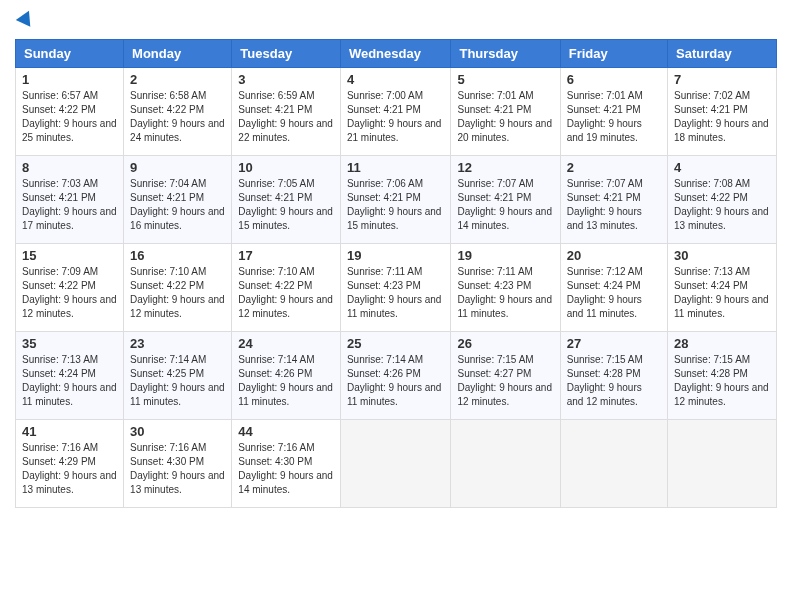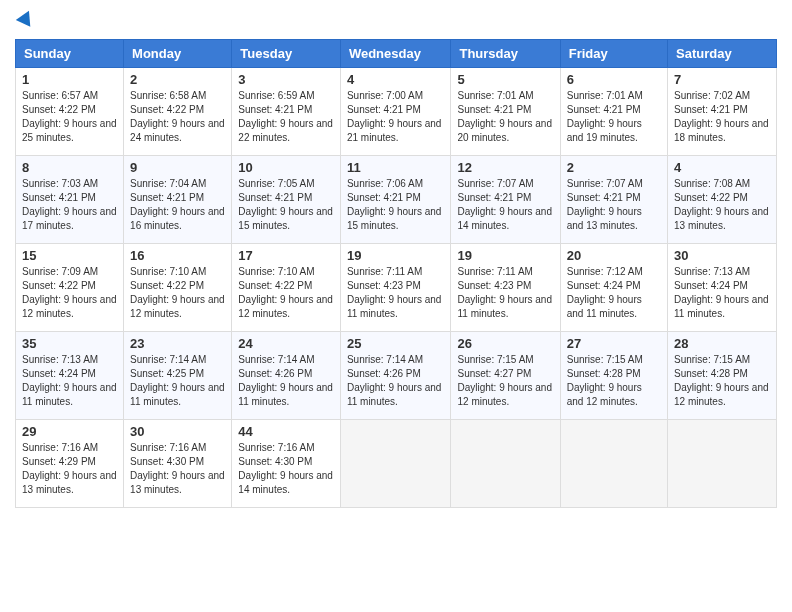--- a/index.html
+++ b/index.html
@@ -359,21 +359,21 @@
         <span class="day-num">28</span>
         <span class="day-info">
           Sunrise: 7:15 AM<br>
           Sunset: 4:28 PM<br>
           Daylight: 9 hours and 12 minutes.
         </span>
       </td>
       </tr>
       <tr>
         <td>
-        <span class="day-num">29</span>
+        <span class="day-num">41</span>
         <span class="day-info">
           Sunrise: 7:16 AM<br>
           Sunset: 4:29 PM<br>
           Daylight: 9 hours and 13 minutes.
         </span>
       </td>
         <td>
         <span class="day-num">30</span>
         <span class="day-info">
           Sunrise: 7:16 AM<br>

